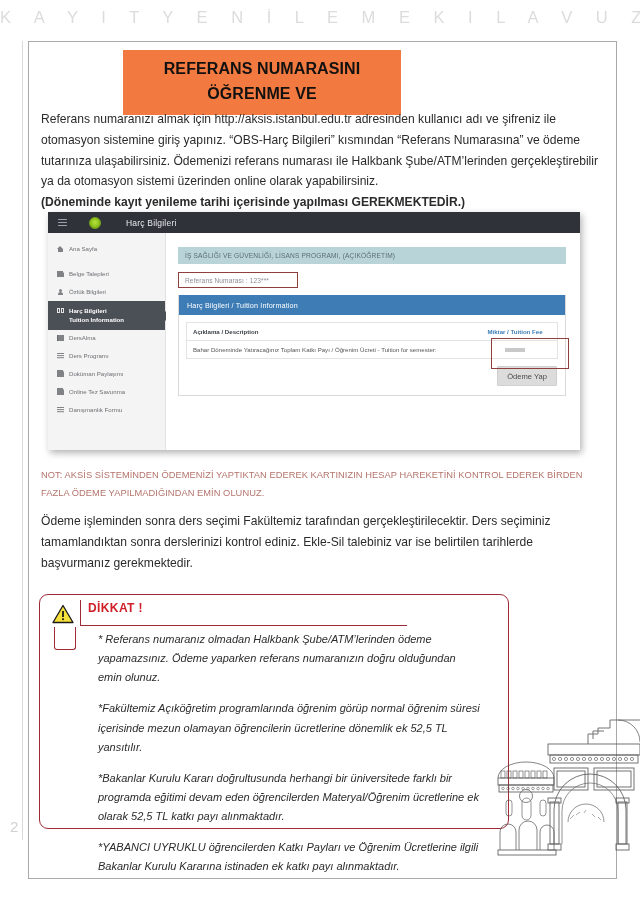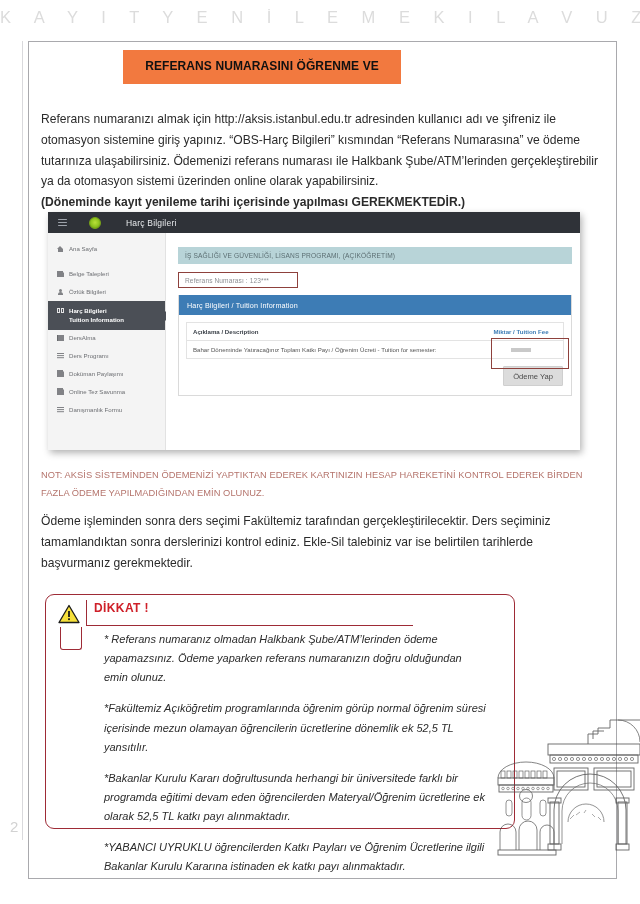--- a/index.html
+++ b/index.html
@@ -63,21 +63,21 @@
   .banner {
     position: absolute;
     left: 123px;
     top: 50px;
     width: 266px;
     padding: 7px 6px 8px 6px;
     background: #f2793f;
     text-align: center;
     color: #111;
     font-weight: bold;
-    font-size: 12px;
+    font-size: 16px;
     line-height: 1.55;
     letter-spacing: 0.1px;
   }
 
   
   .para {
     position: absolute;
     font-size: 12.1px;
     line-height: 1.72;
     color: #2b2b2b;
@@ -274,21 +274,21 @@
     position: absolute;
     left: 0; top: 0.8px;
     width: 6.6px; height: 1.1px;
     background: #6d6f73;
     box-shadow: 0 2.1px 0 #6d6f73, 0 4.2px 0 #6d6f73;
   }
 
   .app-main {
     flex: 1;
     background: #ffffff;
-    padding: 14px 8px 0 12px;
+    padding: 14px 14px 0 12px;
     box-sizing: border-box;
     position: relative;
   }
   .program-bar {
     background: #b8d4d8;
     color: #5b6e72;
     font-size: 6.6px;
     padding: 5px 7px;
     letter-spacing: 0.15px;
   }
@@ -370,21 +370,21 @@
     color: #4a4a4a;
     font-size: 7.6px;
     padding: 4.5px 9px;
     border: 1px solid #cfcfcf;
     border-radius: 1px;
   }
 
   
   .warn-box {
     position: absolute;
-    left: 45px;
+    left: 39px;
     top: 594px;
     width: 470px;
     height: 235px;
     border: 1.6px solid #9e2b36;
     border-radius: 9px;
     box-sizing: border-box;
     background: #fff;
   }
   .warn-head {
     position: absolute;

